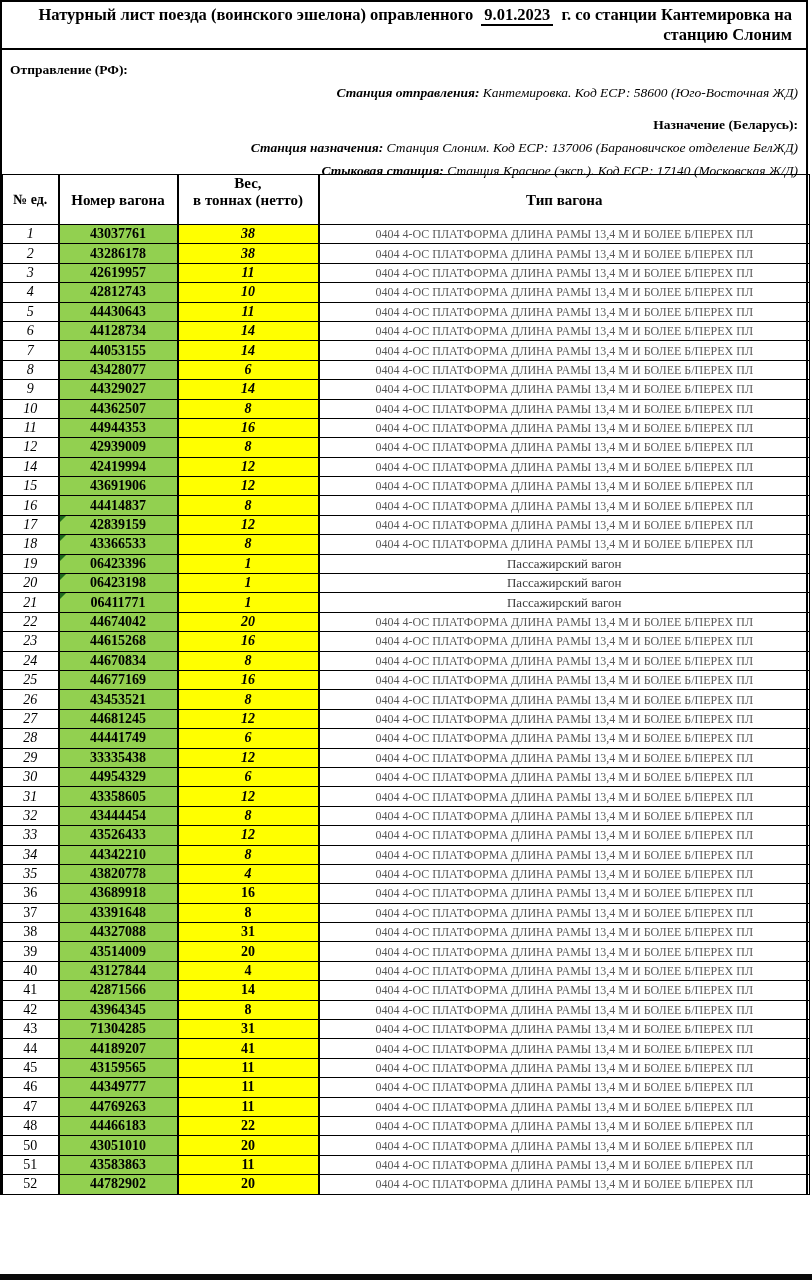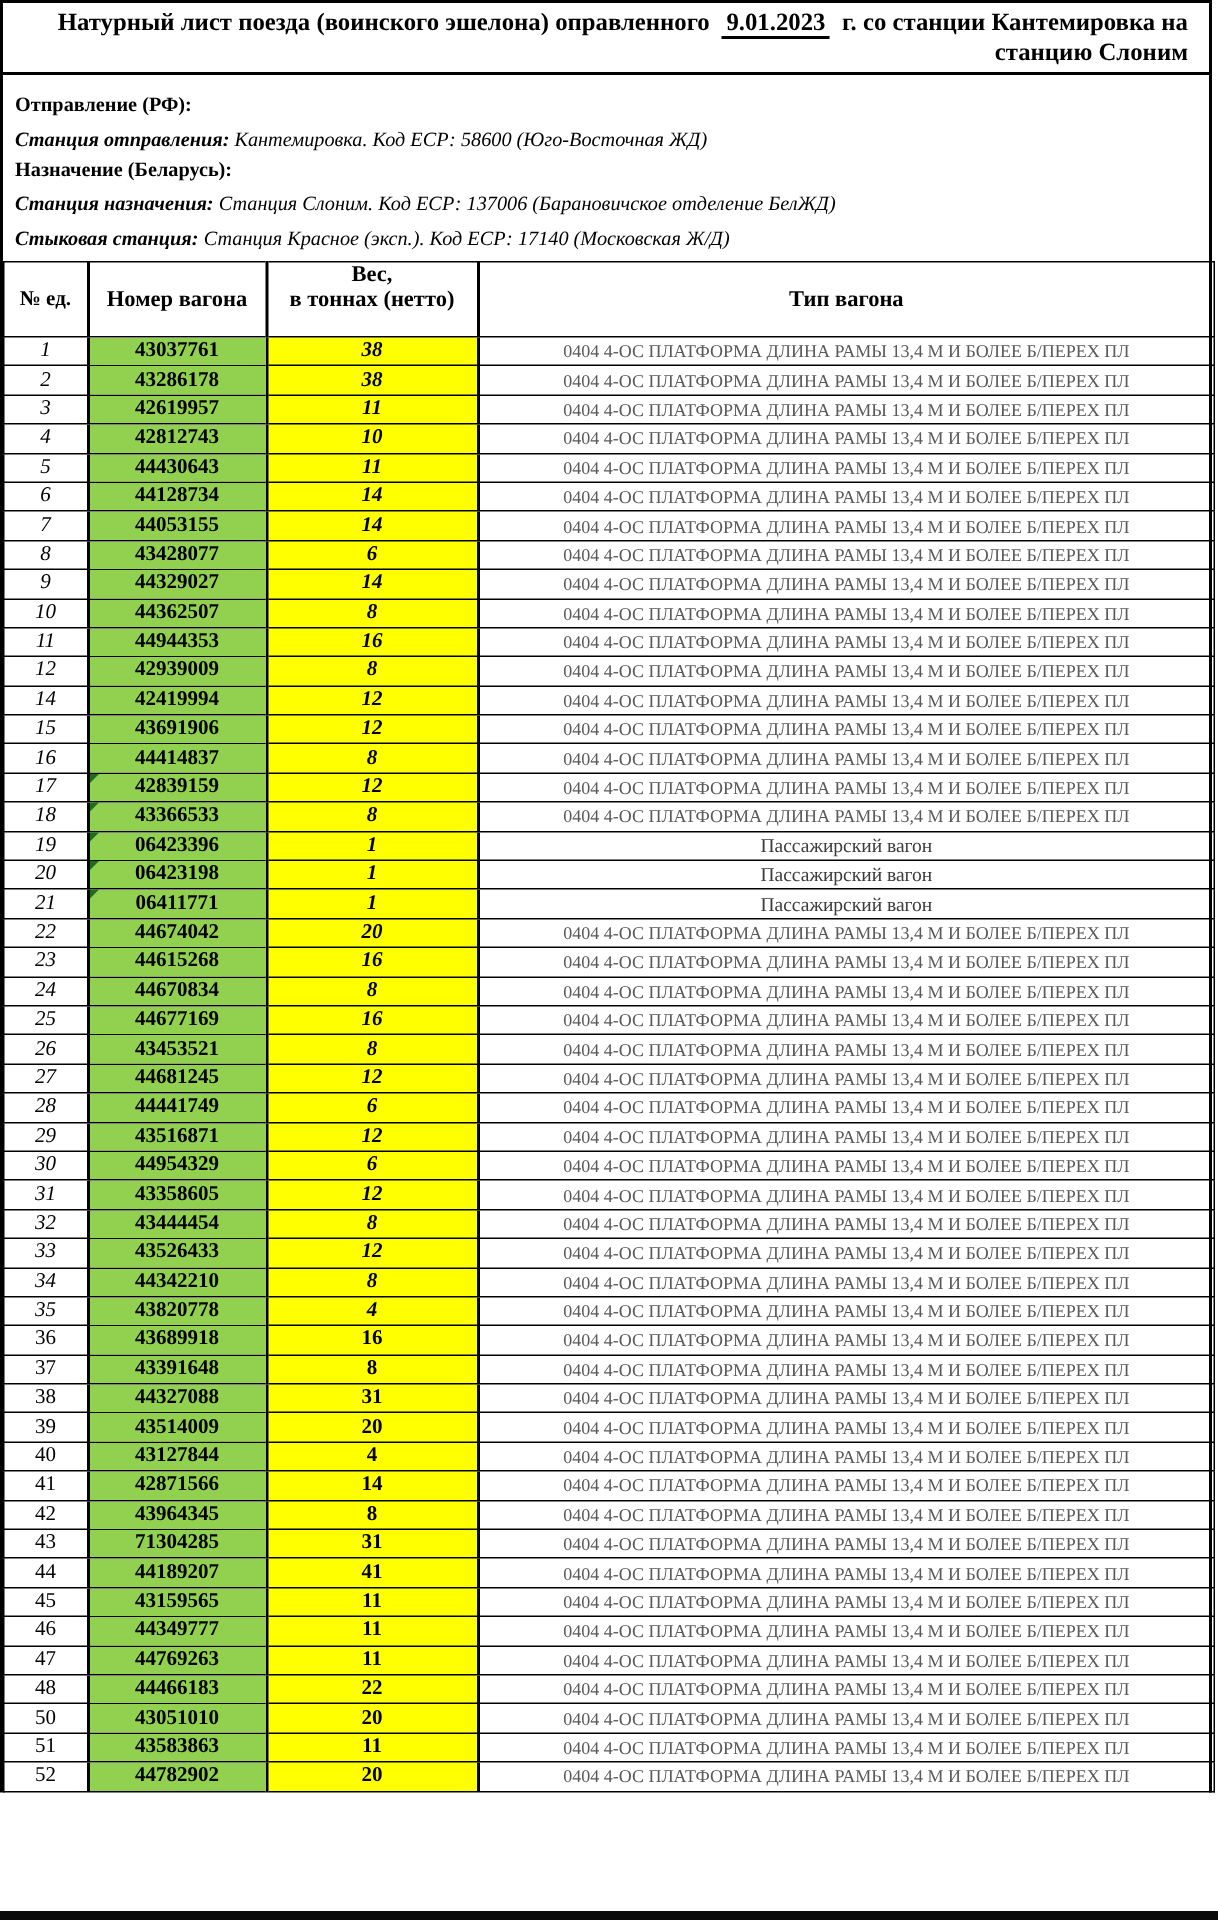--- a/index.html
+++ b/index.html
@@ -20,22 +20,22 @@
     font-weight:bold;
     font-size:16.5px;
     line-height:19.5px;
     min-height:43px;
   }
   .title-date { border-bottom:2px solid #000; margin:0 4px; padding:0 3px; }
 
   
   .info { padding:12px 8px 0; height:124px; }
   .info-heading { font-weight:bold; font-size:13.5px; }
-  .info-line { font-size:13.5px; margin-top:7px; }
-  .info-line.spaced { margin-top:4px; }
+  .info-line { font-size:13.5px; margin-top:7px;text-align:right; }
+  .info-line.spaced { margin-top:16px; }
   .info-label { font-weight:bold; font-style:italic; }
   .info-value { font-style:italic; }
 
   
   table { border-collapse:collapse; width:808px; table-layout:fixed; }
   col.c-num { width:56px; }
   col.c-wagon { width:119px; }
   col.c-weight { width:141px; }
   th, td { border:1px solid #000; padding:0; text-align:center; vertical-align:middle; }
   th { vertical-align:bottom; font-size:15px; line-height:16.5px; padding-bottom:16px; height:41px; font-weight:bold; }
@@ -260,21 +260,21 @@
             <td class="type platform">0404 4-ОС ПЛАТФОРМА ДЛИНА РАМЫ 13,4 М И БОЛЕЕ Б/ПЕРЕХ ПЛ</td>
           </tr>
           <tr>
             <td class="num v2r it">28</td>
             <td class="wagon v2r">44441749</td>
             <td class="weight v2r it">6</td>
             <td class="type platform">0404 4-ОС ПЛАТФОРМА ДЛИНА РАМЫ 13,4 М И БОЛЕЕ Б/ПЕРЕХ ПЛ</td>
           </tr>
           <tr>
             <td class="num v2r it">29</td>
-            <td class="wagon v2r">43516871</td>
+            <td class="wagon v2r">33335438</td>
             <td class="weight v2r it">12</td>
             <td class="type platform">0404 4-ОС ПЛАТФОРМА ДЛИНА РАМЫ 13,4 М И БОЛЕЕ Б/ПЕРЕХ ПЛ</td>
           </tr>
           <tr>
             <td class="num v2r it">30</td>
             <td class="wagon v2r">44954329</td>
             <td class="weight v2r it">6</td>
             <td class="type platform">0404 4-ОС ПЛАТФОРМА ДЛИНА РАМЫ 13,4 М И БОЛЕЕ Б/ПЕРЕХ ПЛ</td>
           </tr>
           <tr>

